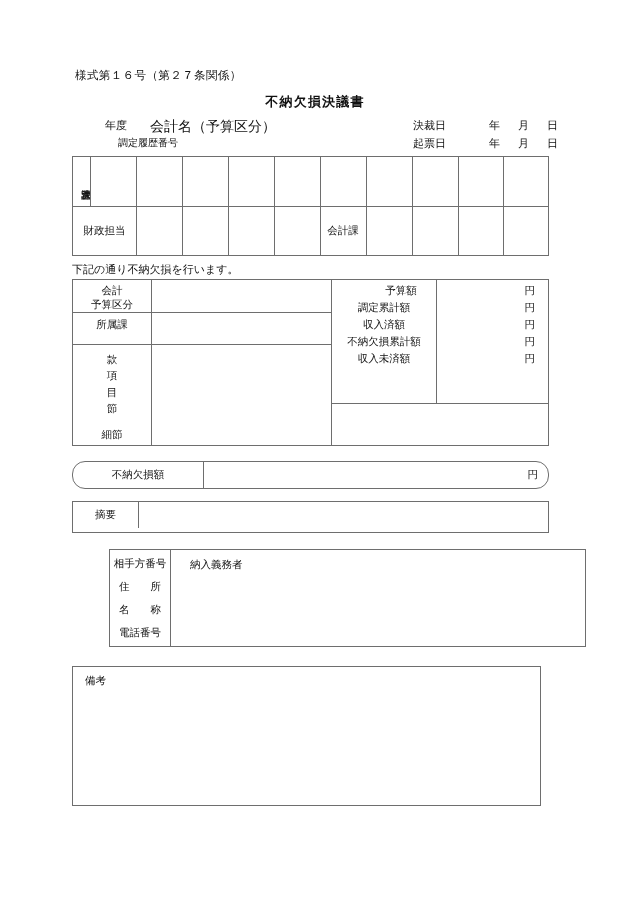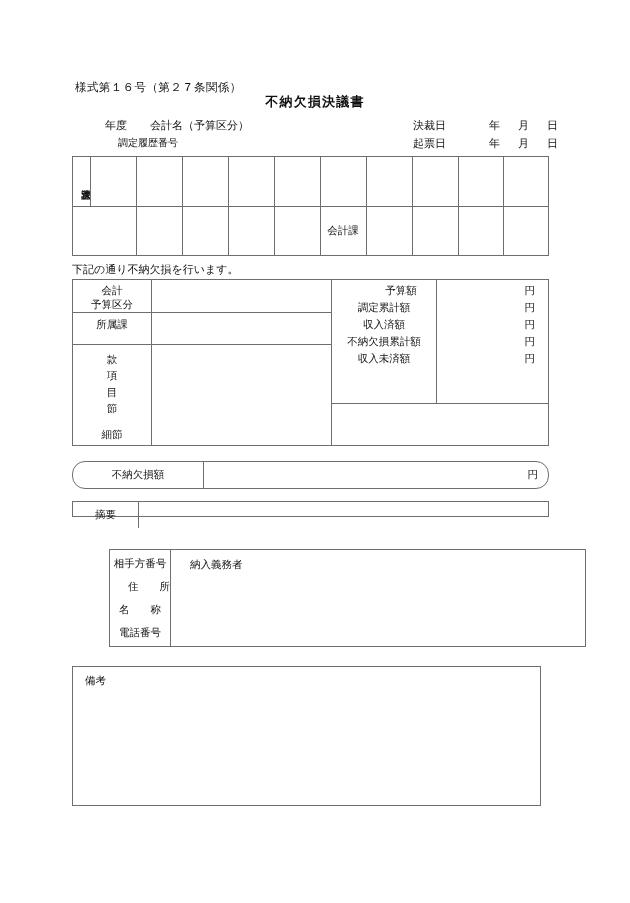--- a/index.html
+++ b/index.html
@@ -52,41 +52,41 @@
     align-items: center;
     justify-content: flex-start;
   }
   .rgt {
     display: flex;
     align-items: center;
     justify-content: flex-end;
   }
   
   #form-number {
-    left: 75px; top: 80px;
+    left: 75px; top: 68px;
     font-size: 11.5px;
     letter-spacing: 0.4px;
     white-space: nowrap;
   }
   #doc-title {
     left: 0; top: 93px;
     width: 630px;
     text-align: center;
     font-size: 13px;
     font-weight: bold;
     letter-spacing: 1.2px;
   }
   #fiscal-year-label {
     left: 105px; top: 118px;
     font-size: 11px;
     white-space: nowrap;
   }
   #account-name-label {
     left: 150px; top: 118px;
-    font-size: 11px;
+    font-size: 14px;
     white-space: nowrap;
   }
   #history-number-label {
     left: 118px; top: 136px;
     font-size: 10px;
     white-space: nowrap;
   }
   .date-row {
     position: absolute;
     font-size: 11px;
@@ -252,20 +252,21 @@
     <div class="ap-cell" style="left:247px; top:0; width:46px; height:49px;"></div>
     <div class="vline" style="left:293px; top:0; height:49px;"></div>
     <div class="ap-cell" style="left:293px; top:0; width:46px; height:49px;"></div>
     <div class="vline" style="left:339px; top:0; height:49px;"></div>
     <div class="ap-cell" style="left:339px; top:0; width:46px; height:49px;"></div>
     <div class="vline" style="left:385px; top:0; height:49px;"></div>
     <div class="ap-cell" style="left:385px; top:0; width:45px; height:49px;"></div>
     <div class="vline" style="left:430px; top:0; height:49px;"></div>
     <div class="ap-cell" style="left:430px; top:0; width:45px; height:49px;"></div>
 
+    <div class="ap-cell ctr" style="left:0; top:50px; width:63px; height:48px;">財政担当</div>
     <div class="vline" style="left:63px; top:50px; height:48px;"></div>
     <div class="ap-cell" style="left:63px;  top:50px; width:46px; height:48px;"></div>
     <div class="vline" style="left:109px; top:50px; height:48px;"></div>
     <div class="ap-cell" style="left:109px; top:50px; width:46px; height:48px;"></div>
     <div class="vline" style="left:155px; top:50px; height:48px;"></div>
     <div class="ap-cell" style="left:155px; top:50px; width:46px; height:48px;"></div>
     <div class="vline" style="left:201px; top:50px; height:48px;"></div>
     <div class="ap-cell" style="left:201px; top:50px; width:46px; height:48px;"></div>
     <div class="vline" style="left:247px; top:50px; height:48px;"></div>
 
@@ -333,31 +334,31 @@
     <div class="abs" style="left:259px; top:124px; width:216px; height:41px;"></div>
   </div>
 
   <div class="bx" style="left:72px; top:461px; width:477px; height:28px;border-radius:13px;">
     <div class="vline" style="left:130px; top:0; height:26px;"></div>
     <div class="srow-label ctr" style="left:0; top:0; width:130px; height:26px;">不納欠損額</div>
     <div class="abs lft" style="left:131px; top:0; width:300px; height:26px; padding-left:8px; font-size:10.5px;"></div>
     <div class="abs rgt" style="left:400px; top:0; width:65px; height:26px; font-size:10.5px;">円</div>
   </div>
 
-  <div class="bx" style="left:72px; top:501px; width:477px; height:16px;">
+  <div class="bx" style="left:72px; top:501px; width:477px; height:32px;">
     <div class="vline" style="left:65px; top:0; height:26px;"></div>
     <div class="srow-label ctr" style="left:0; top:0; width:65px; height:26px;">摘要</div>
     <div class="abs lft" style="left:66px; top:0; width:409px; height:26px; padding-left:8px; font-size:10.5px;"></div>
   </div>
 
   <div class="bx" id="payer-block">
     <div class="vline" style="left:60px; top:0; height:96px;"></div>
 
     <div class="payer-lbl" style="top:7px;">相手方番号</div>
-    <div class="payer-lbl" style="top:30px;text-align:right;">住　　所</div>
+    <div class="payer-lbl" style="top:30px;">住　　所</div>
     <div class="payer-lbl" style="top:53px;">名　　称</div>
     <div class="payer-lbl" style="top:76px;">電話番号</div>
 
     <div id="payer-title">納入義務者</div>
 
     <div class="abs" style="left:61px; top:24px; width:413px; height:22px;"></div>
     <div class="abs" style="left:61px; top:47px; width:413px; height:22px;"></div>
     <div class="abs" style="left:61px; top:70px; width:413px; height:22px;"></div>
     <div class="abs" style="left:0;   top:0;  width:59px;  height:22px;"></div>
   </div>

